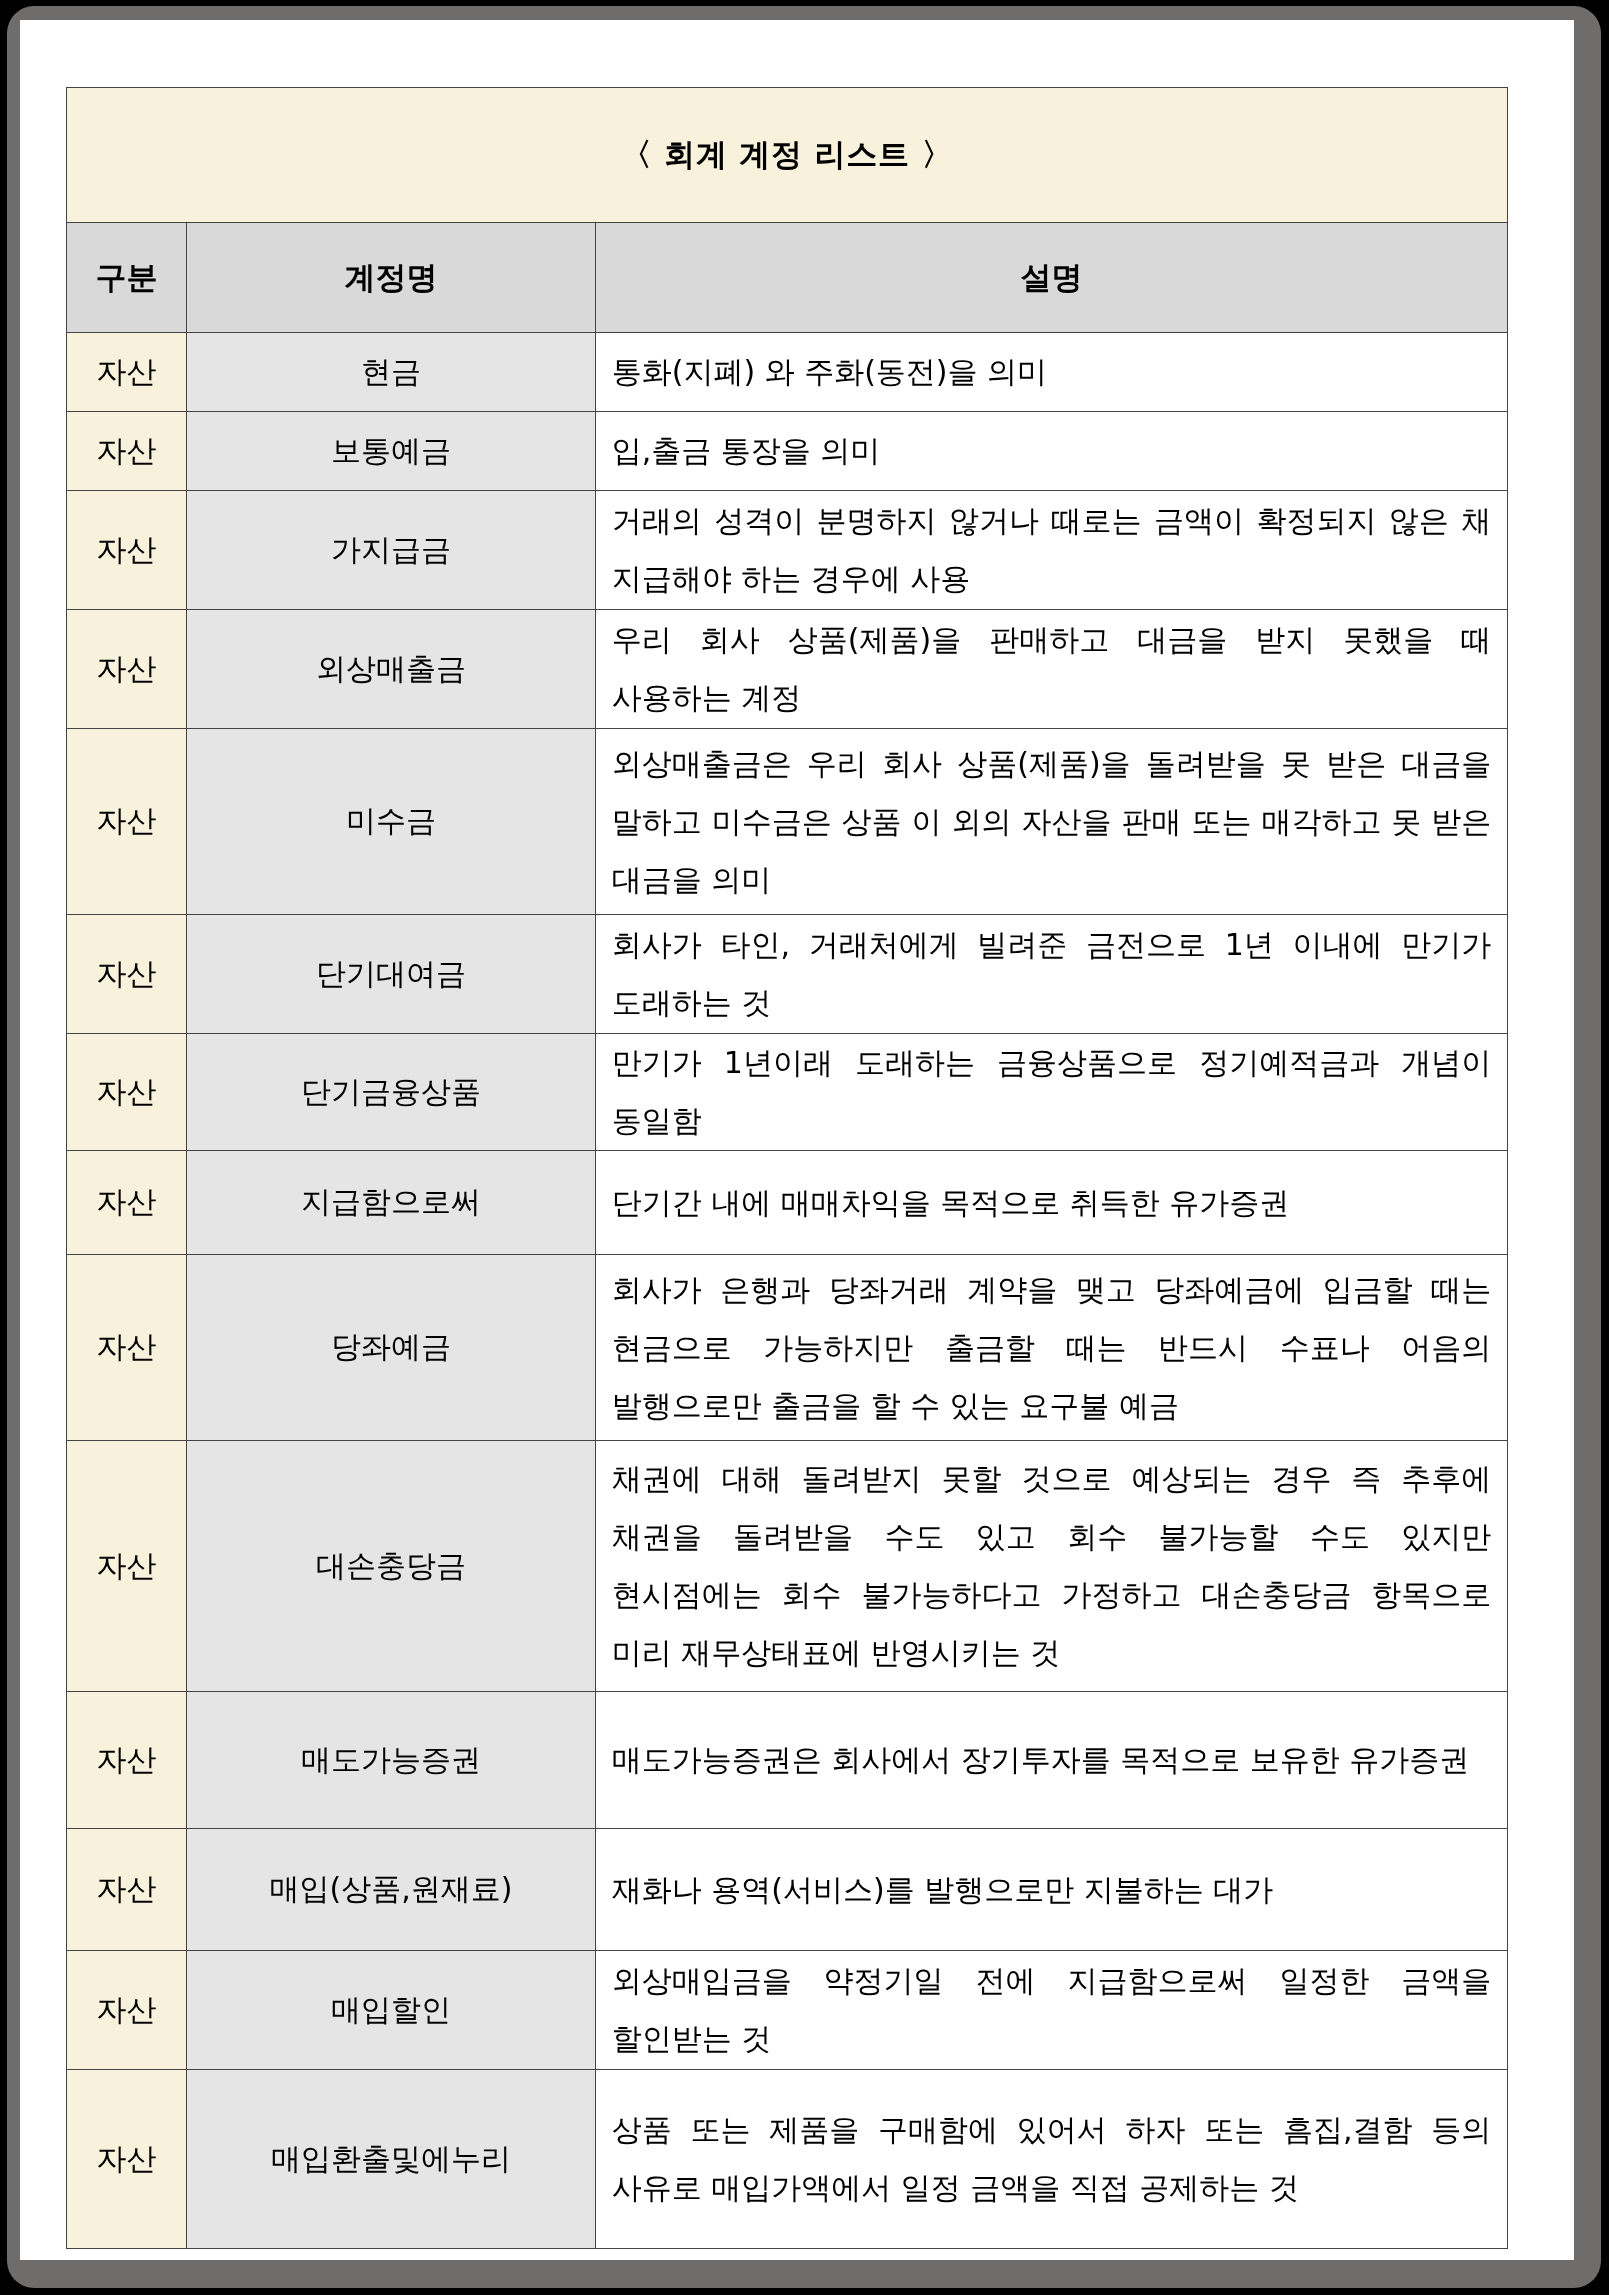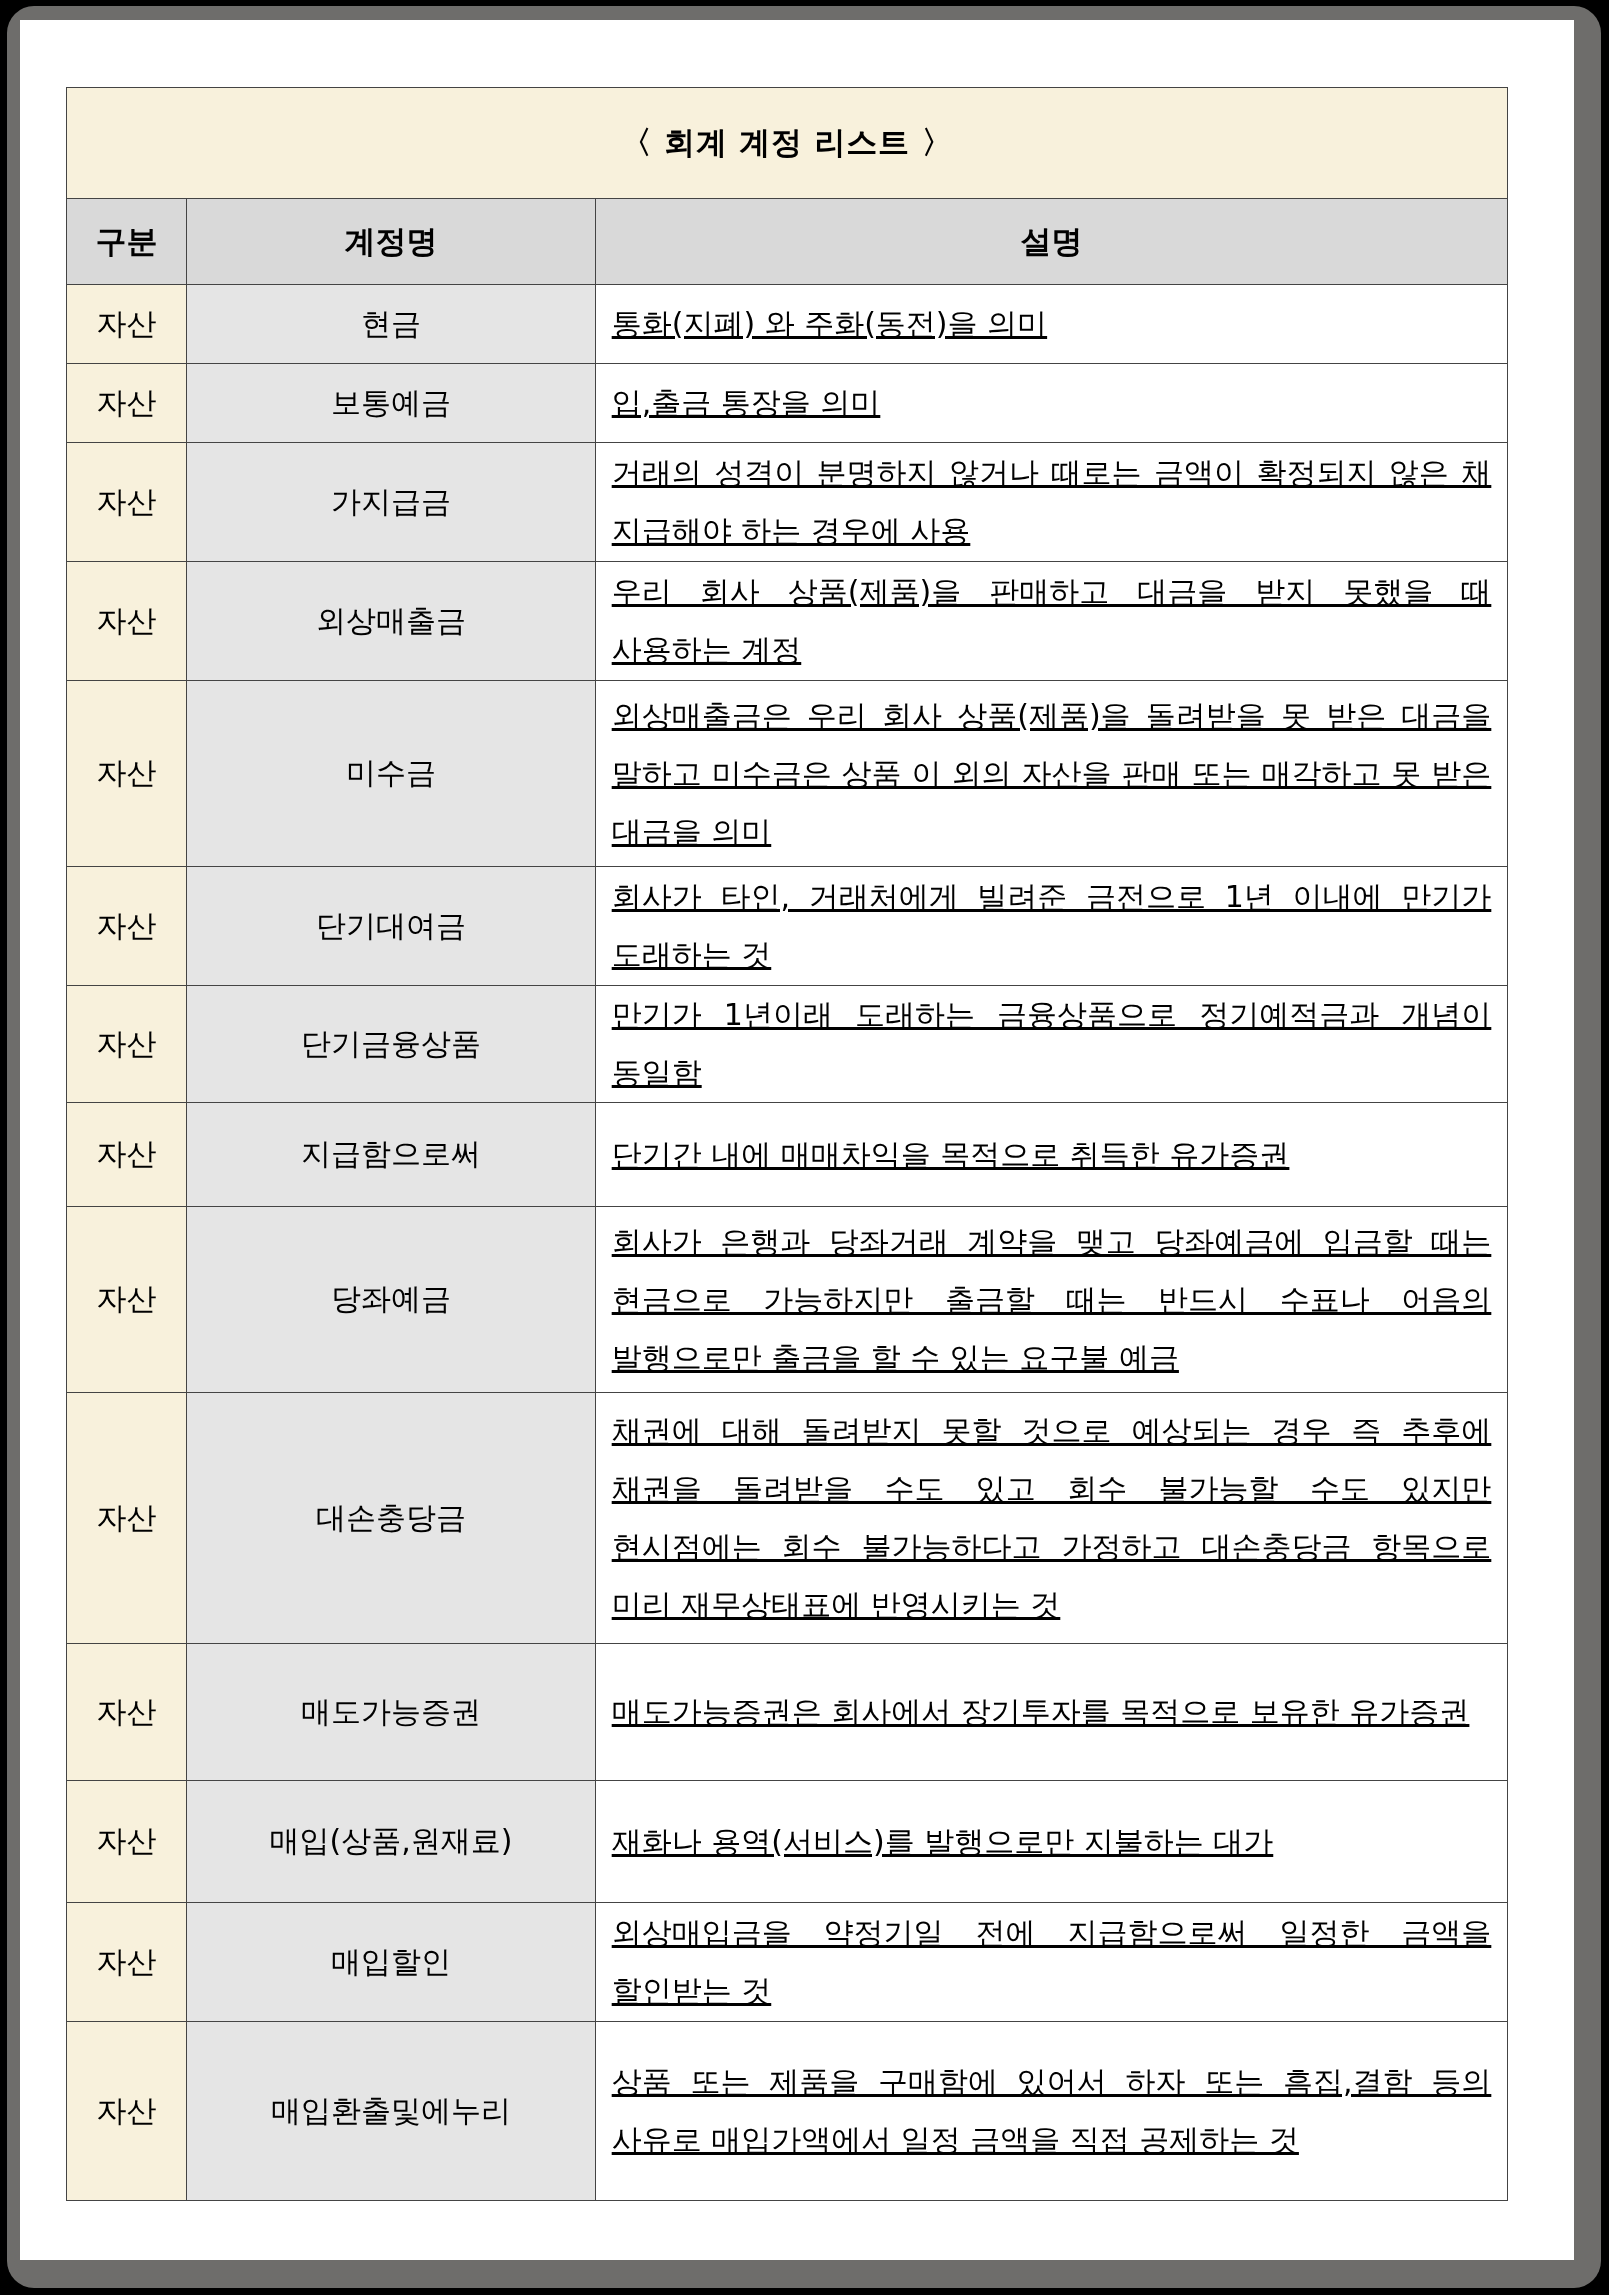--- a/index.html
+++ b/index.html
@@ -35,21 +35,21 @@
     position: absolute;
     left: 66px;
     top: 87px;
     width: 1441px;
     border-collapse: collapse;
     table-layout: fixed;
     color: #000000;
   }
   table.accounts td, table.accounts th {
     border: 1.6px solid #444444;
-    padding: 4px;
+    padding: 16px;
     vertical-align: middle;
   }
   .title-cell {
     background: #f8f1dc;
     height: 102px;
     text-align: center;
     font-weight: bold;
     font-size: 31px;
     letter-spacing: 0.8px;
   }
@@ -73,21 +73,20 @@
     font-size: 30px;
   }
   .desc {
     background: #ffffff;
     text-align: justify;
     text-align-last: left;
     font-size: 30px;
     line-height: 58px;
     padding: 0 15.7px !important;
     word-break: keep-all;
-    text-decoration: underline;
   }
   col.c1 { width: 120px; }
   col.c2 { width: 409px; }
   col.c3 { width: 912px; }
 </style>
 </head>
 <body>
 
 <div class="frame"></div>
 <div class="page"></div>

